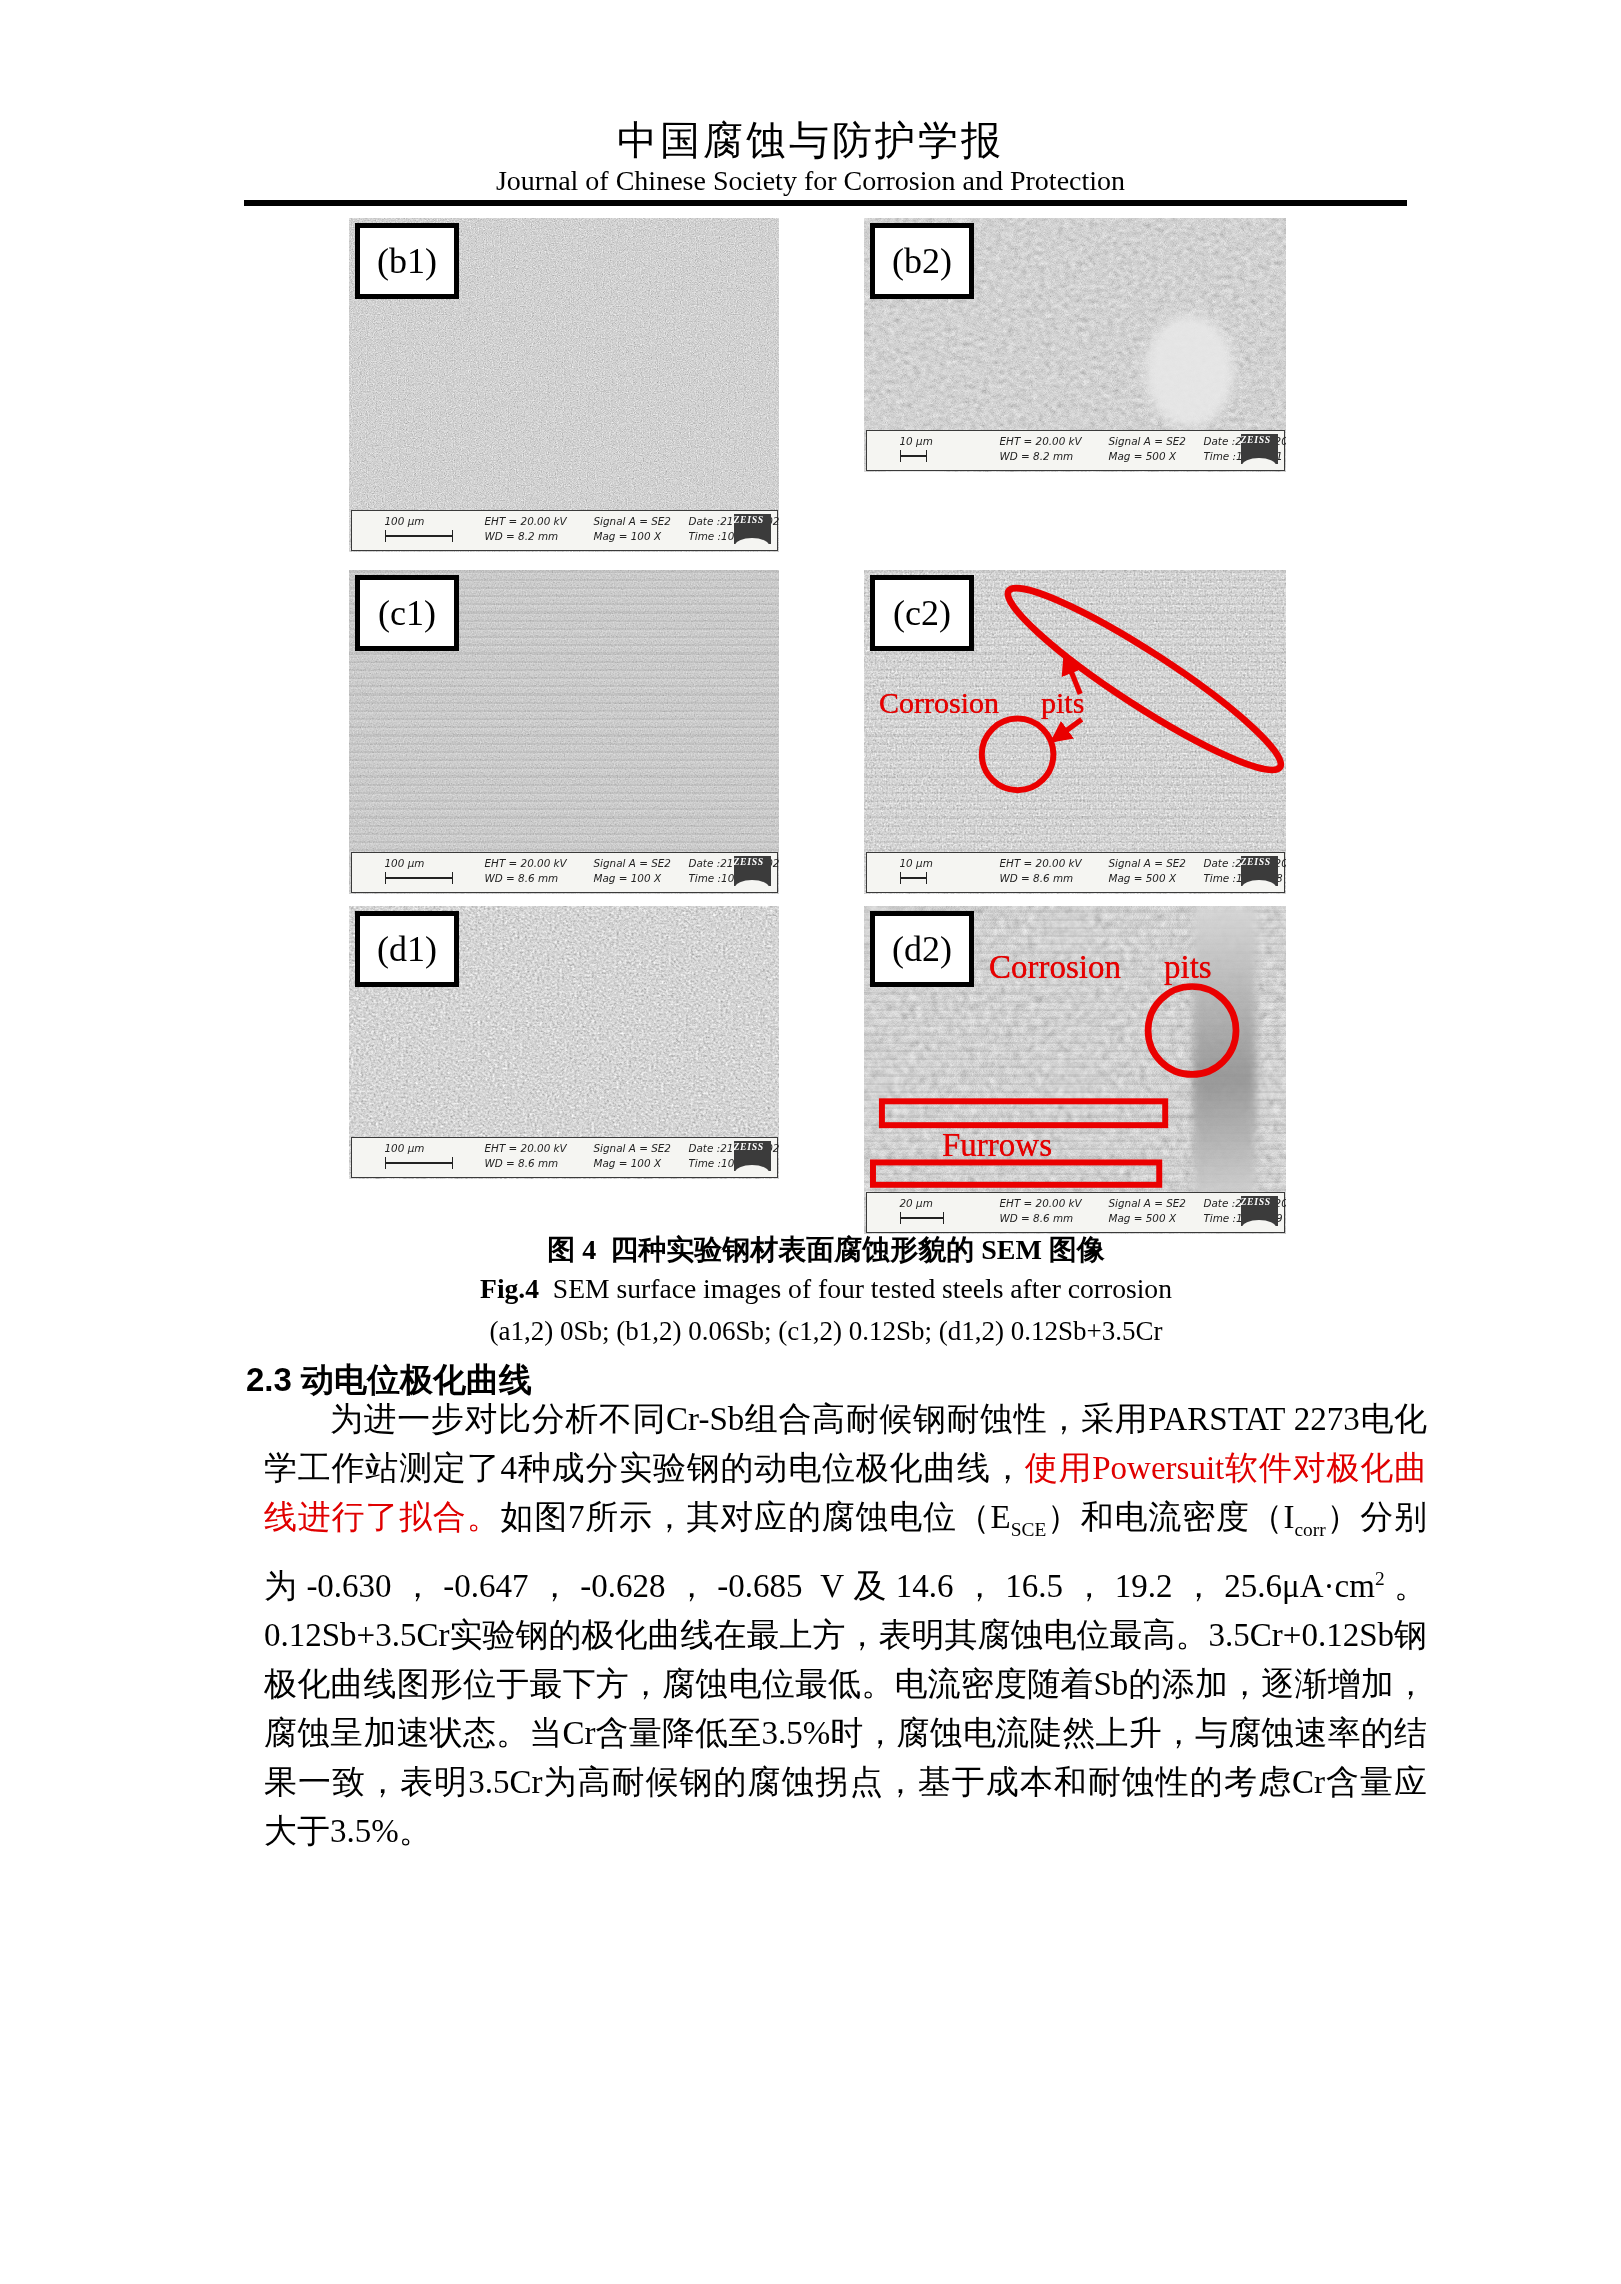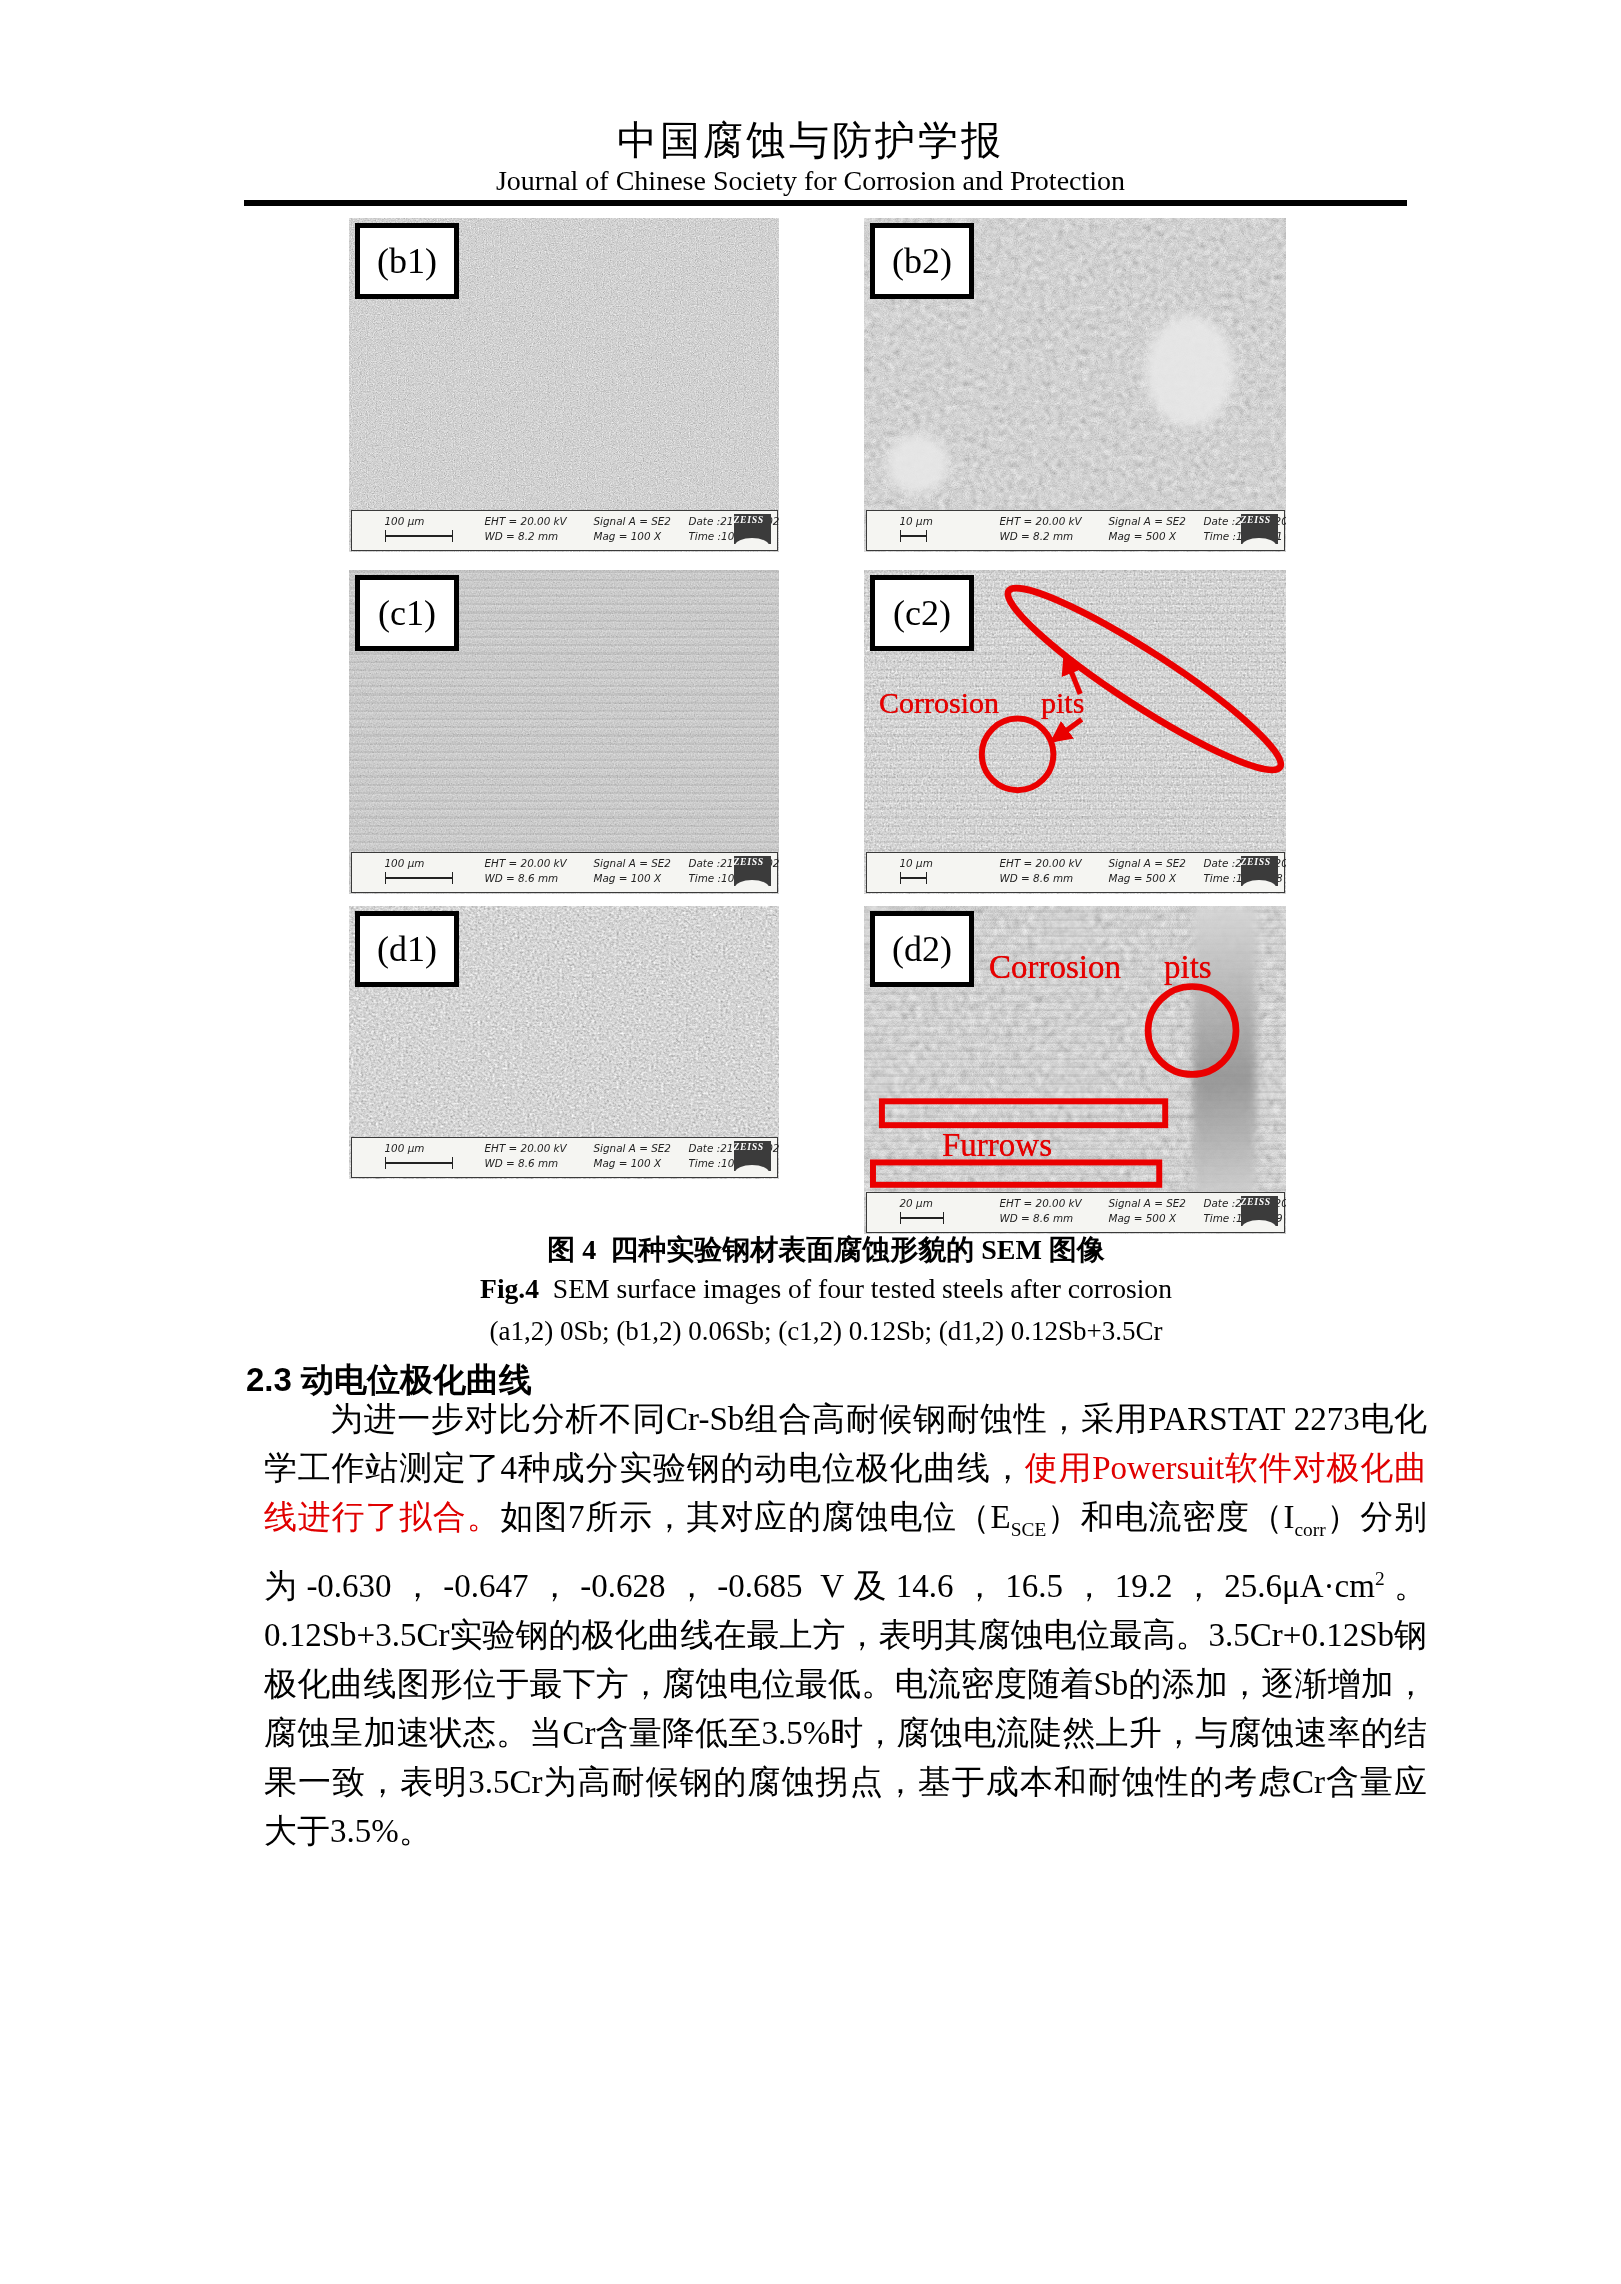--- a/index.html
+++ b/index.html
@@ -88,21 +88,21 @@
         <div>Mag =   100 X</div>
       </div>
       <div class="cell c4x">
         <div>Date :21 Sep 2022</div>
         <div>Time :10:42:29</div>
       </div>
       <div class="zeiss">ZEISS</div>
     </div>
   </div>
 
-  <div class="panel" style="left:864px;top:218px;width:422px;height:334px;background:#ef4444;">
+  <div class="panel" style="left:864px;top:218px;width:422px;height:254px;background:#ef4444;">
     <svg class="noise" preserveAspectRatio="none" viewBox="0 0 566 448" width="422" height="334">
       <filter id="nzb2a">
           <feTurbulence type="fractalNoise" baseFrequency="0.12" numOctaves="5" seed="4" stitchTiles="stitch"></feTurbulence>
       <feColorMatrix type="matrix" values="0.45 0.45 0.45 0 0.02  0.45 0.45 0.45 0 0.02  0.45 0.45 0.45 0 0.02  0 0 0 0 1"></feColorMatrix>
         </filter>
       <filter id="nzb2b">
           <feTurbulence type="fractalNoise" baseFrequency="0.7" numOctaves="2" seed="9" stitchTiles="stitch"></feTurbulence>
       <feColorMatrix type="matrix" values="0.33 0.33 0.33 0 0.1  0.33 0.33 0.33 0 0.1  0.33 0.33 0.33 0 0.1  0 0 0 0 0.55"></feColorMatrix>
         </filter>
       <rect width="100%" height="100%" filter="url(#nzb2a)"></rect>

